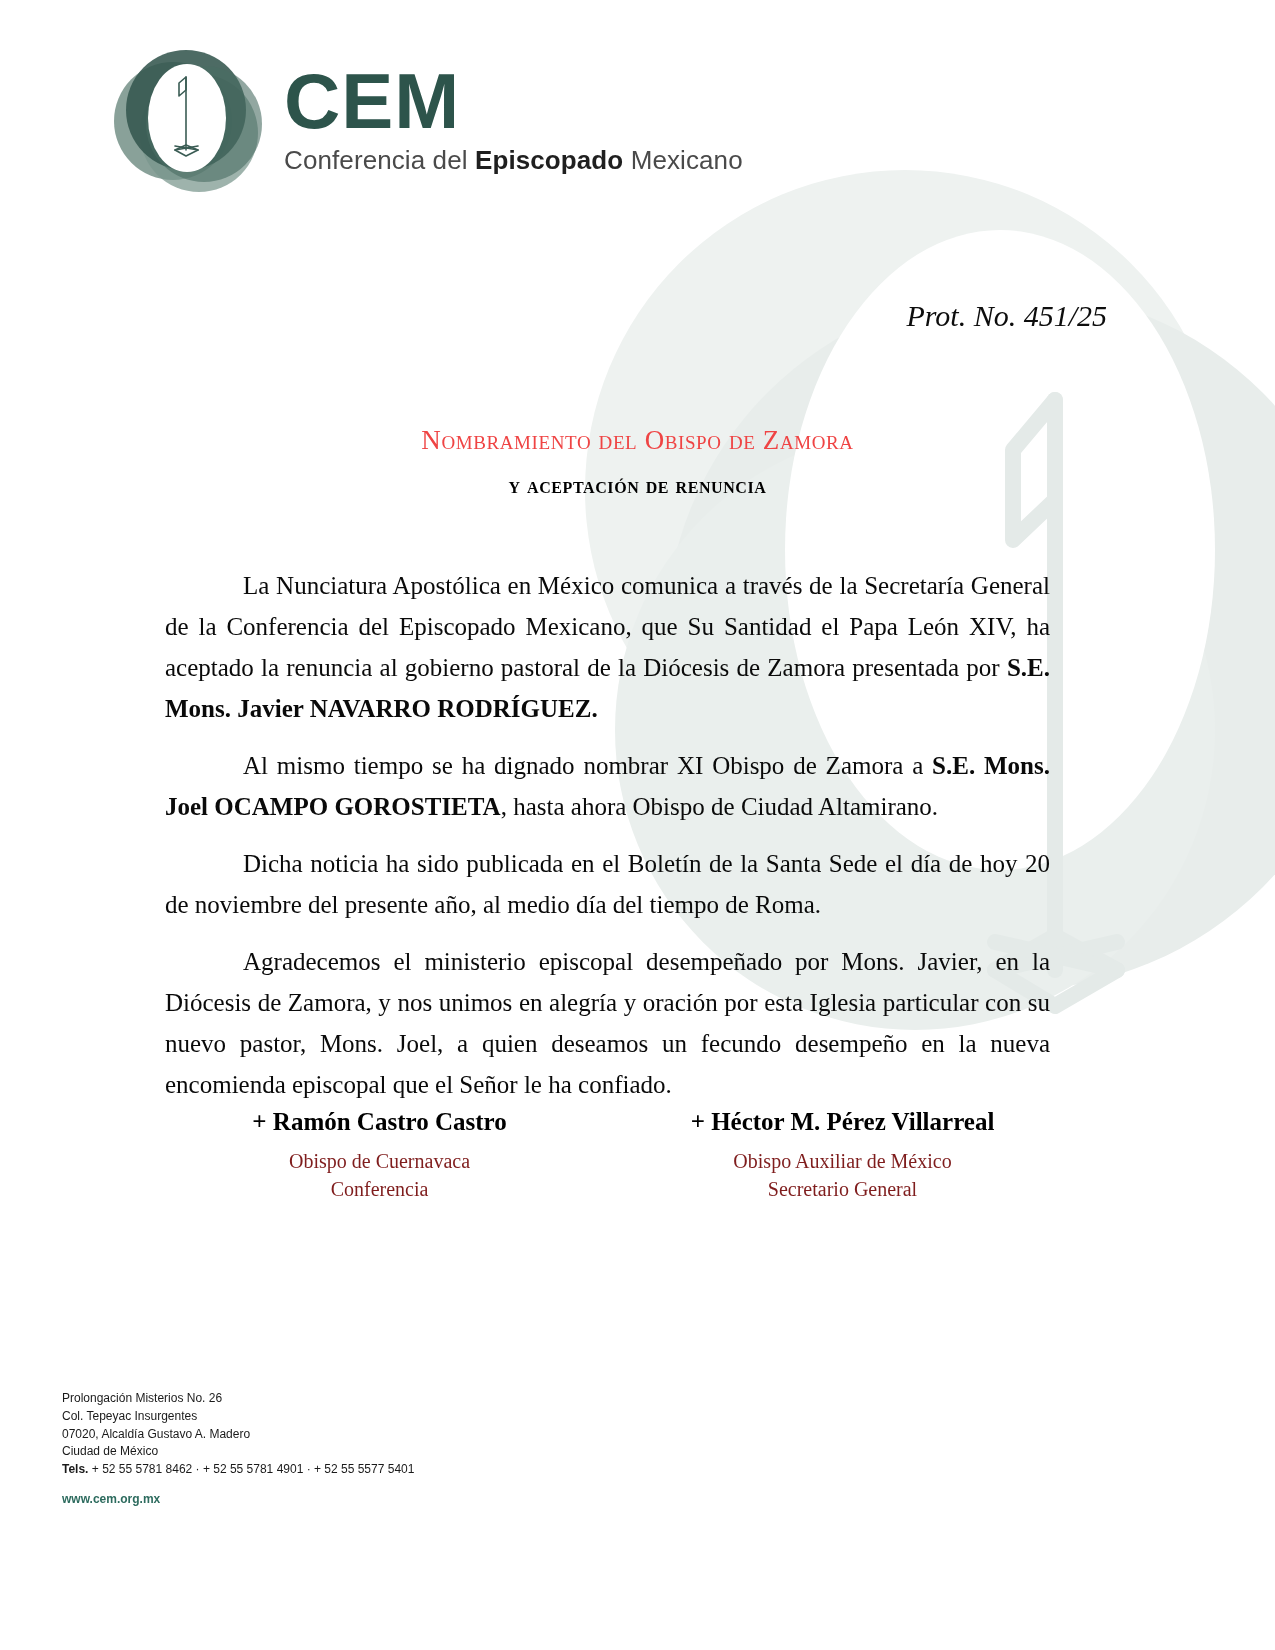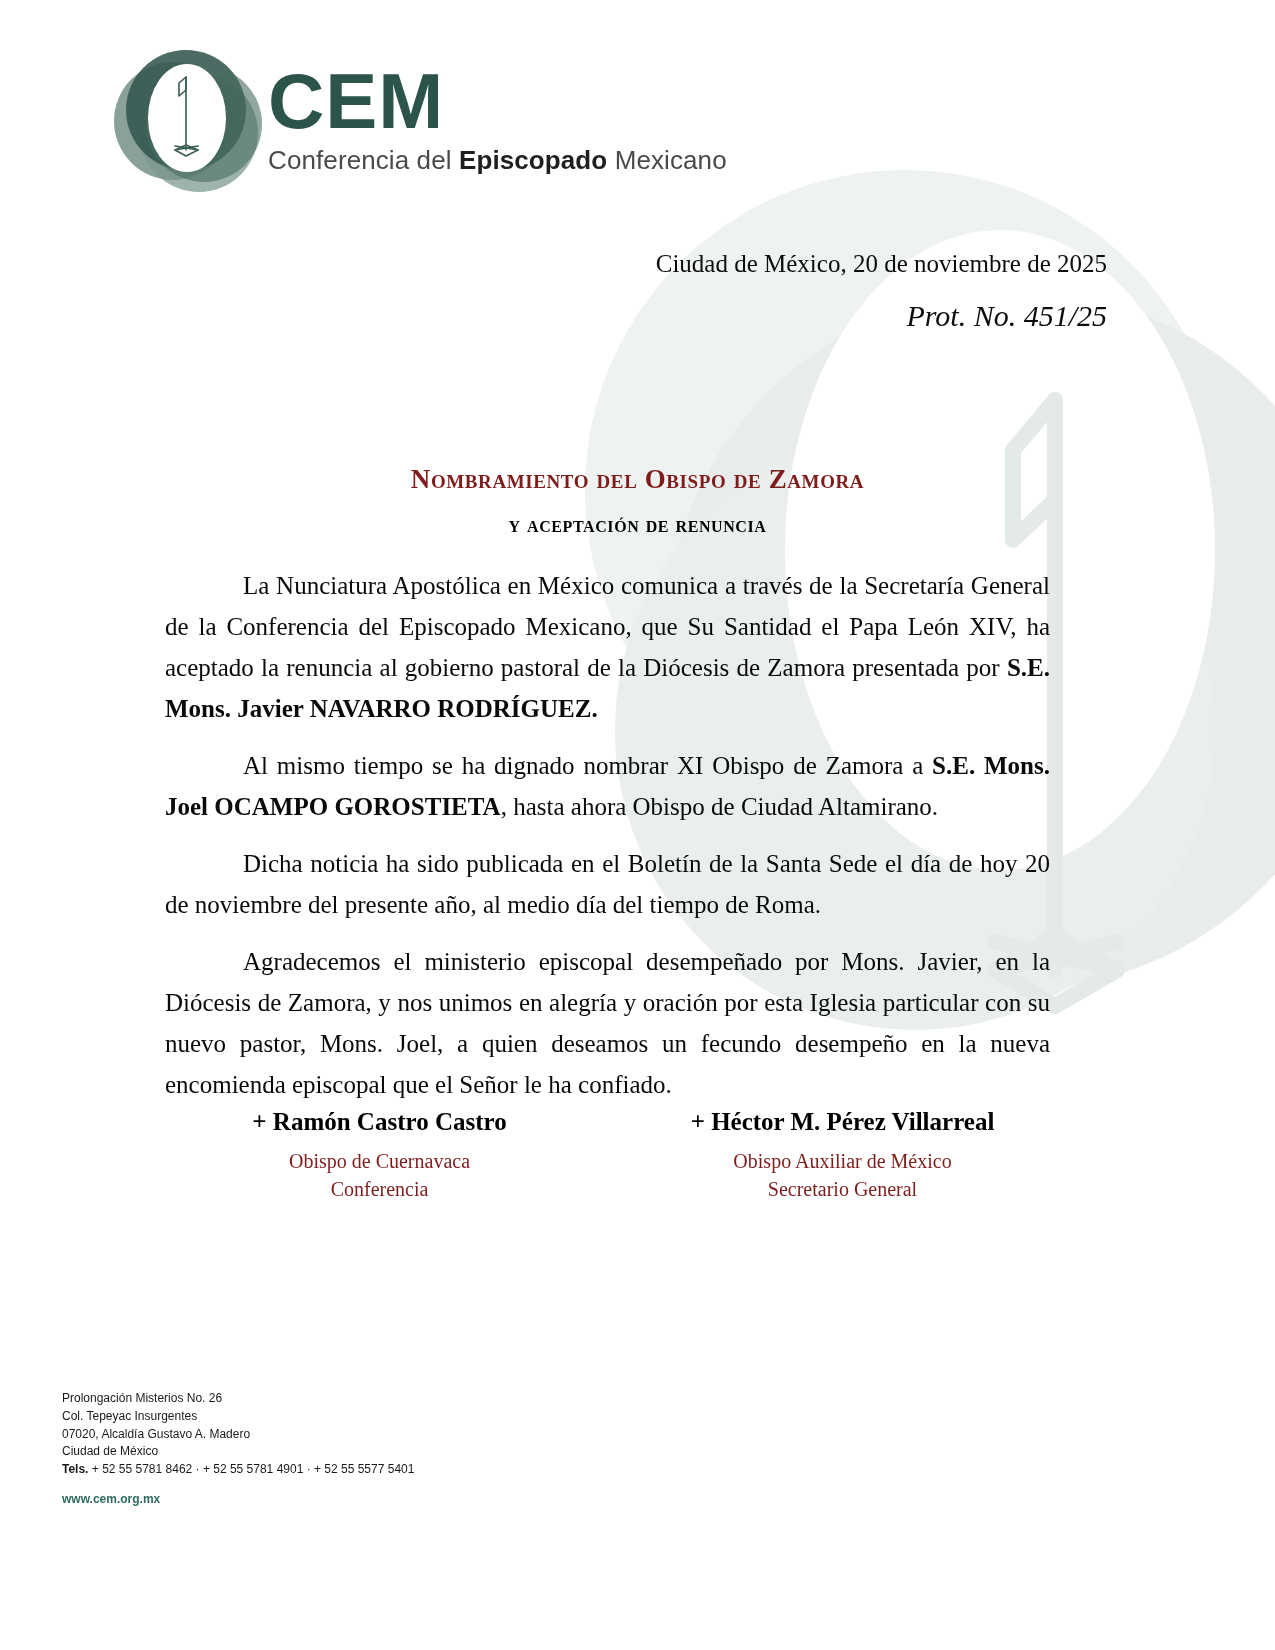--- a/index.html
+++ b/index.html
@@ -96,21 +96,21 @@
     background: #ffffff;
     border-radius: 50%;
     z-index: 3;
   }
   .logo-staff {
     position: absolute;
     top: 30px; left: 50px;
     z-index: 4;
   }
   .logo-text {
-    margin-left: 4px;
+    margin-left: 20px;
     font-family: "Liberation Sans", sans-serif;
   }
   .logo-cem {
     font-size: 78px;
     font-weight: bold;
     color: #2d544b;
     letter-spacing: 1px;
     line-height: 0.95;
   }
   .logo-sub {
@@ -141,25 +141,24 @@
   
   .title-block {
     position: absolute;
     top: 425px;
     left: 0;
     width: 1275px;
     text-align: center;
   }
   .doc-title {
     font-size: 27px;
-    font-weight: bold;
+    font-weight: normal;
     font-variant: small-caps;
     letter-spacing: 0.6px;
-    color: #7f1d1d;
-    margin-top: 39px;
+    color: #ef4444;
   }
   .doc-subtitle {
     font-size: 23px;
     font-weight: bold;
     font-variant: small-caps;
     letter-spacing: 0.6px;
     color: #000;
     margin-top: 17px;
     text-align: center;
   }
@@ -260,21 +259,20 @@
           <line x1="13" y1="72" x2="36" y2="76"></line>
         </g>
       </svg>
     </div>
     <div class="logo-text">
       <div class="logo-cem">CEM</div>
       <div class="logo-sub"><span>Conferencia del </span><b>Episcopado</b><span> Mexicano</span></div>
     </div>
   </div>
 
-  <div class="date-line">Ciudad de México, 20 de noviembre de 2025</div>
   <div class="prot-line">Prot. No. 451/25</div>
 
   <div class="title-block">
     <div class="doc-title">Nombramiento del Obispo de Zamora</div>
     <div class="doc-subtitle">y aceptación de renuncia</div>
   </div>
 
   <div class="body-block">
     <p class="para"><span>La Nunciatura Apostólica en México comunica a través de la Secretaría General de la Conferencia del Episcopado Mexicano, que Su Santidad el Papa León XIV, ha aceptado la renuncia al gobierno pastoral de la Diócesis de Zamora presentada por </span><b>S.E. Mons. Javier NAVARRO RODRÍGUEZ.</b></p>
     <p class="para"><span>Al mismo tiempo se ha dignado nombrar XI Obispo de Zamora a </span><b>S.E. Mons. Joel OCAMPO GOROSTIETA</b><span>, hasta ahora Obispo de Ciudad Altamirano.</span></p>

